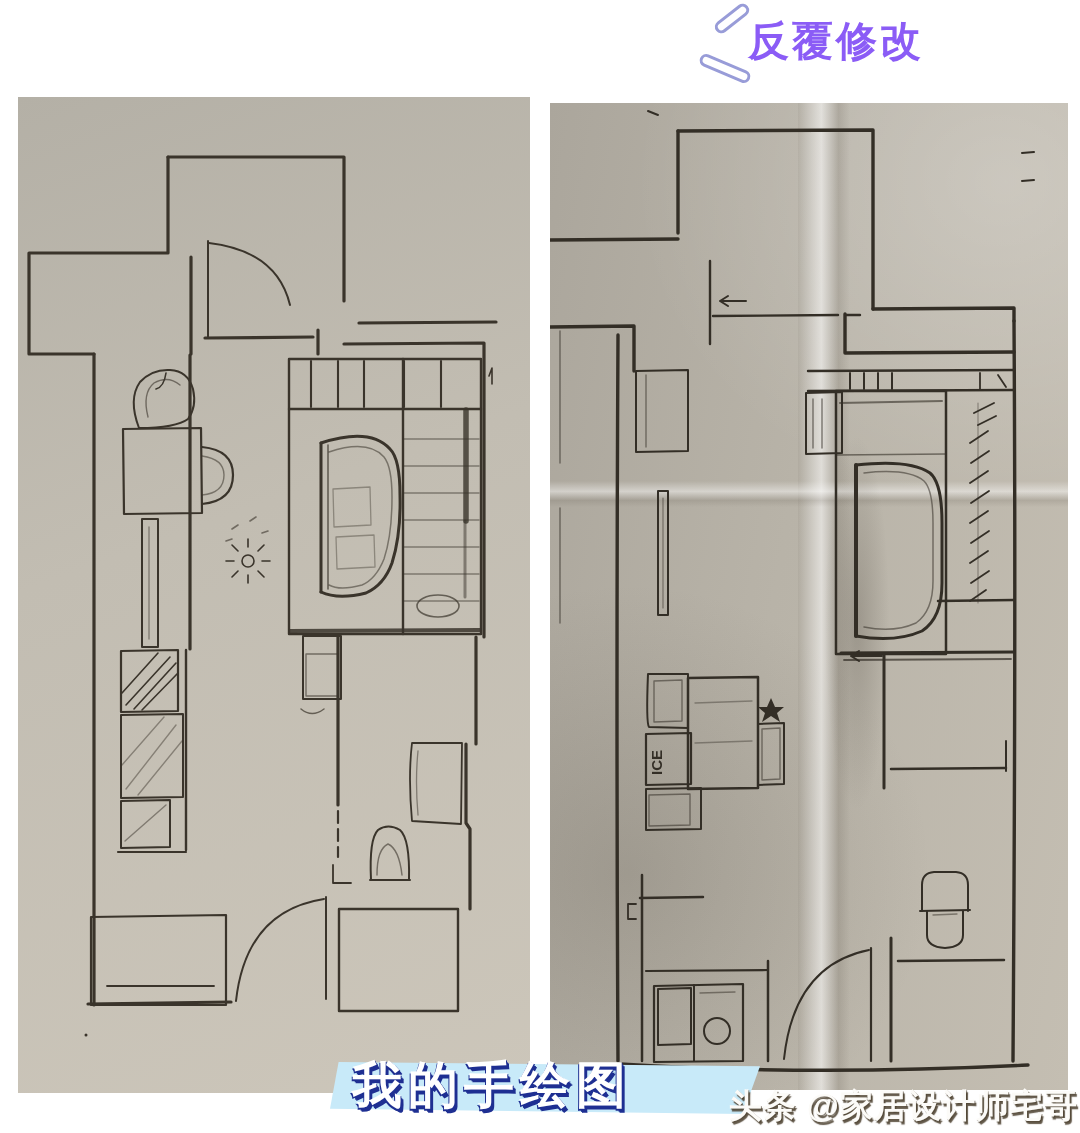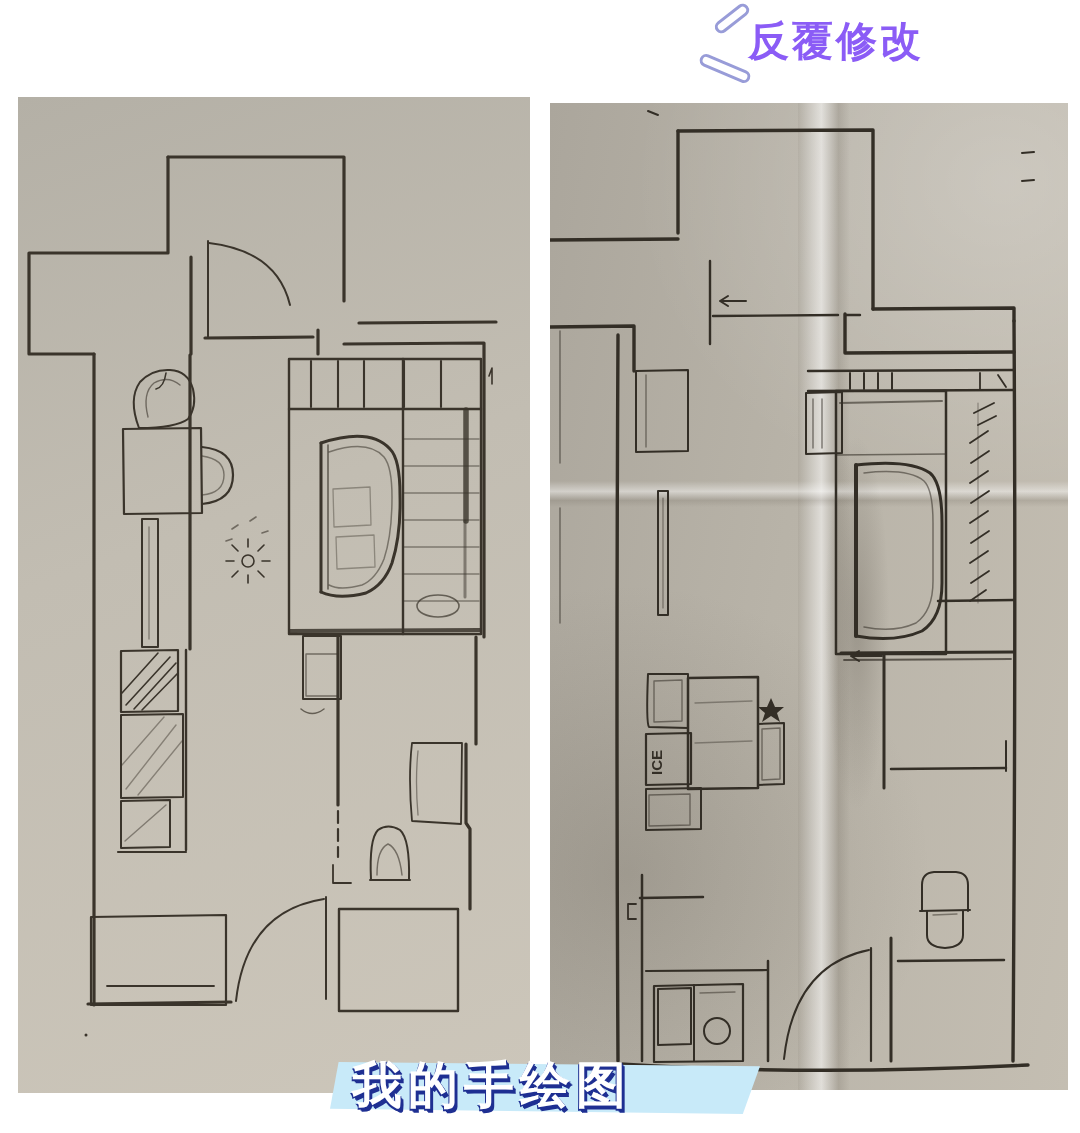--- a/index.html
+++ b/index.html
@@ -292,14 +292,15 @@
     </svg>
   </div>
 
   <div class="slash slash-top"></div>
   <div class="slash slash-bottom"></div>
   <div class="stamp-text">反覆修改</div>
 
   <div class="caption-band"></div>
   <div class="caption-text">我的手绘图</div>
 
+  <div class="watermark">头条 @家居设计师宅哥</div>
 
 </div>
 
 </body></html>

